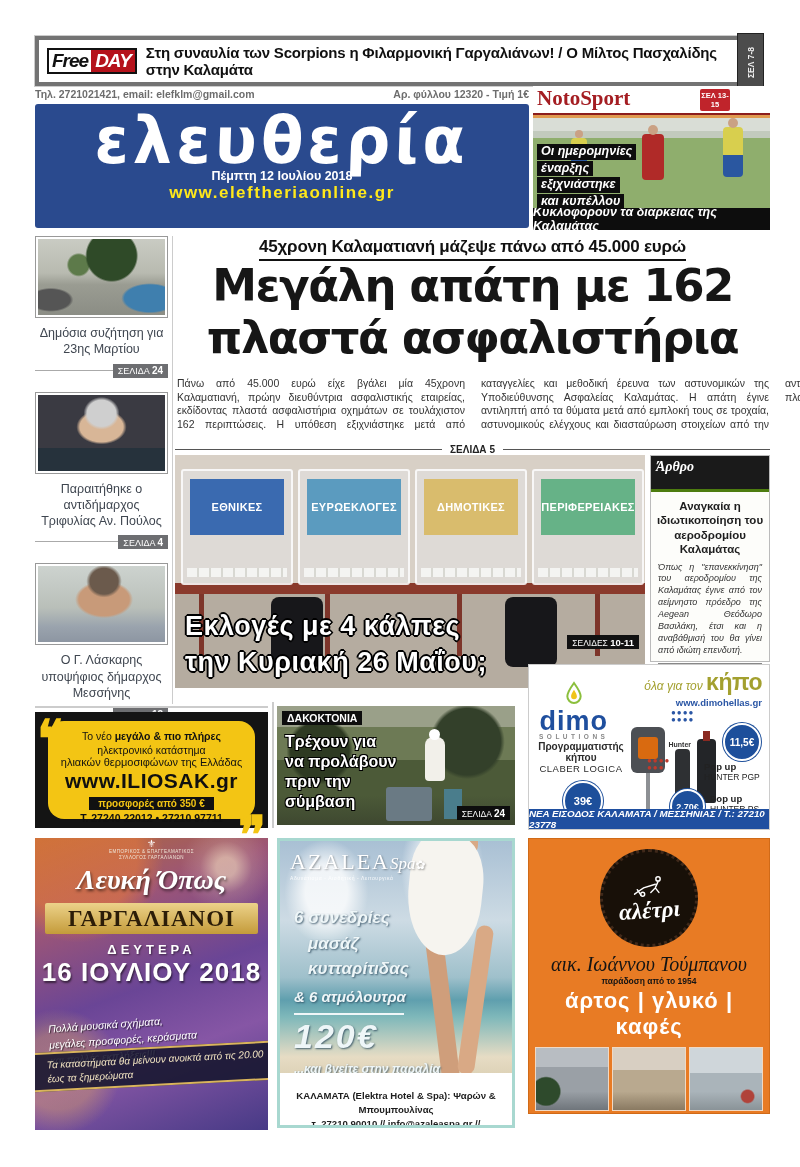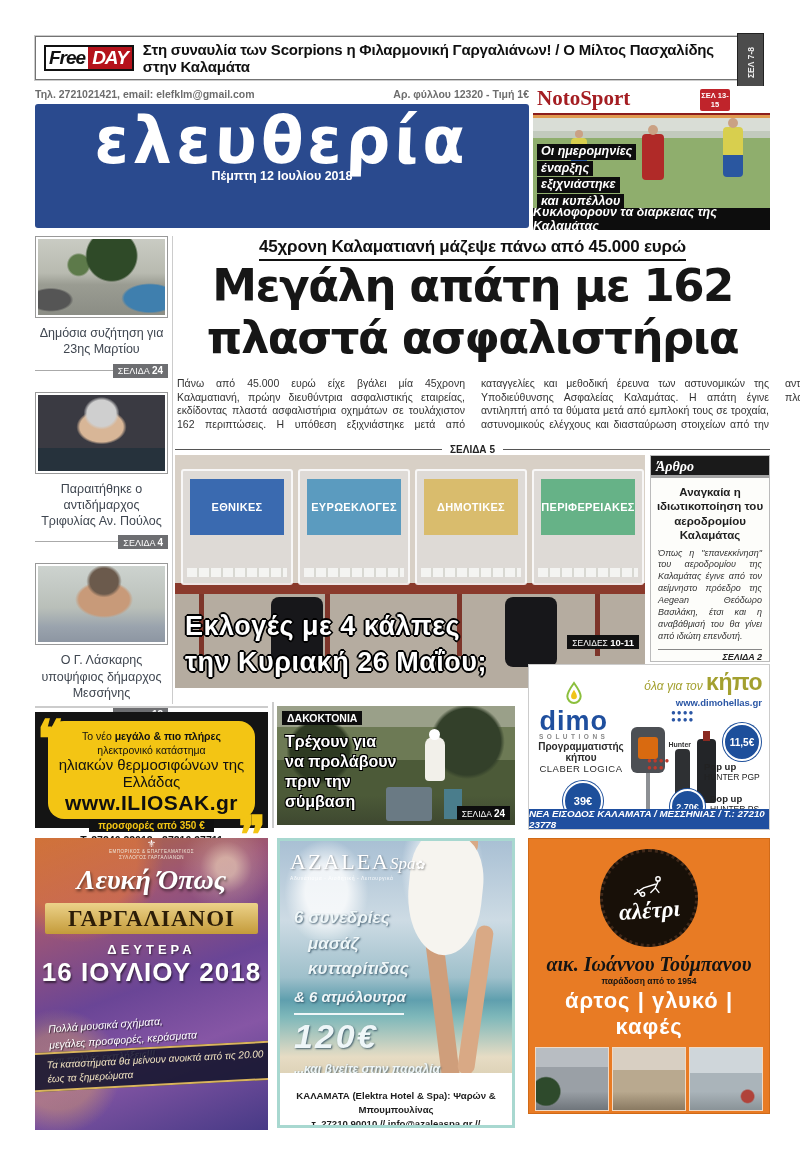--- a/index.html
+++ b/index.html
@@ -1,21 +1,21 @@
 <!DOCTYPE html>
 <html><head>
 <meta charset="utf-8">
 <style>
   html,body{margin:0;padding:0;background:#fff;}
   .page{position:relative;width:800px;height:1167px;background:#fff;overflow:hidden;
         font-family:"Liberation Sans",sans-serif;color:#222;}
   .abs{position:absolute;}
 
   
-  .top-banner{left:35px;top:36px;width:698px;height:42px;border:1px solid #737373;
+  .top-banner{left:35px;top:36px;width:698px;height:42px;border:4px solid #737373;
     box-shadow:0 0 0 1px #ccc;display:flex;align-items:center;padding:0 8px;gap:9px;background:#fff;}
   .freeday{background:#111;padding:2px;display:flex;align-items:center;}
   .freeday .free{background:#fff;color:#111;font-weight:bold;font-style:italic;font-size:19px;padding:0 3px;letter-spacing:-1px;}
   .freeday .day{background:#b5121b;color:#fff;font-weight:bold;font-style:italic;font-size:19px;padding:0 4px;letter-spacing:-1px;}
   .banner-headline{font-weight:bold;font-size:15px;color:#101010;letter-spacing:-.2px;}
   .banner-ref{left:737px;top:33px;width:25px;height:56px;background:#4c4c4c;border:1px solid #222;
     color:#eee;font-size:8.5px;font-weight:bold;display:flex;align-items:center;justify-content:center;
     writing-mode:vertical-rl;transform:rotate(180deg);}
 
   
@@ -102,39 +102,39 @@
     background:repeating-linear-gradient(90deg,#f4f4f2 0 10px,#d8d8d2 10px 12px);}
   .sign{position:absolute;left:7px;top:8px;right:7px;height:56px;display:flex;align-items:center;
     justify-content:center;color:#fff;font-weight:bold;font-size:11px;letter-spacing:.3px;}
   .el-headline{position:absolute;left:10px;font-weight:bold;font-size:27px;color:#fff;letter-spacing:.5px;
     text-shadow:-2px 0 #000,2px 0 #000,0 -2px #000,0 2px #000,-1px -1px #000,1px 1px #000,1px -1px #000,-1px 1px #000;}
   .el-badge{position:absolute;right:6px;top:180px;background:#111;color:#fff;font-size:8.5px;padding:1.5px 5px;}
   .el-badge b{font-size:9.5px;}
 
   
   .arthro{left:650px;top:455px;width:120px;height:207px;border:1px solid #bbb;background:#fdfdfa;box-sizing:border-box;}
-  .ar-head{background:#1a1a1a;border-bottom:3px solid #a3a3a3;padding:1px 5px 0;}
+  .ar-head{background:#1a1a1a;border-bottom:3px solid #4d7c0f;padding:1px 5px 14px;}
   .ar-head span{font-family:"Liberation Serif",serif;font-style:italic;font-weight:bold;font-size:14px;color:#fff;}
   .ar-title{margin:7px 5px 5px;text-align:center;font-weight:bold;font-size:11.5px;line-height:1.25;color:#1d1d1d;}
   .ar-body{margin:0 7px;font-size:9px;font-style:italic;line-height:1.32;text-align:justify;color:#333;}
   .ar-foot{margin:6px 7px 0;border-top:1px solid #888;text-align:right;
     font-size:9px;font-weight:bold;font-style:italic;padding-top:2px;color:#222;}
 
   
   .rule-h{background:#ccc;height:2px;}
   .iliosak{left:35px;top:712px;width:233px;height:116px;background:#141414;}
   .il-inner{position:absolute;left:13px;right:13px;top:9px;bottom:9px;background:#f3c514;border-radius:16px;
     text-align:center;padding-top:5px;box-sizing:border-box;}
   .il-q{position:absolute;font-family:"Liberation Serif",serif;font-weight:bold;color:#f3c514;font-size:52px;line-height:0;}
   .il-q1{left:2px;top:28px;}
   .il-q2{right:2px;bottom:-8px;}
   .il-l1{font-size:10.5px;color:#111;}
   .il-l1 b,.il-l2,.il-l3{font-size:10.5px;color:#111;}
   .il-l2{display:block;}
-  .il-l3{display:block;font-size:15px;}
+  .il-l3{display:block;font-size:11px;}
   .il-url{font-size:21px;font-weight:bold;color:#101010;letter-spacing:.5px;margin-top:1px;}
   .il-offer{display:inline-block;background:#111;color:#f3c514;font-weight:bold;font-size:10px;padding:1px 9px;margin-top:1px;}
   .il-phones{font-size:10.5px;font-weight:bold;color:#111;margin-top:1px;}
 
   
   .dako{left:277px;top:706px;width:238px;height:119px;overflow:hidden;
     background:
      radial-gradient(circle at 18% 38%,#2e3a22 0 14%,rgba(0,0,0,0) 16%),
      radial-gradient(circle at 80% 30%,#33402a 0 16%,rgba(0,0,0,0) 18%),
      linear-gradient(180deg,#9aa089 0 18%,#6d7a55 18% 45%,#4c5a38 45% 75%,#3e4830 100%);}
@@ -233,21 +233,21 @@
   .az-footer{position:absolute;left:0;right:0;bottom:0;height:36px;background:#fff;text-align:center;
     font-size:9.6px;font-weight:bold;color:#1d1d1d;padding-top:16px;line-height:1.45;}
 
   
   .anetri{left:528px;top:838px;width:242px;height:276px;background:#e87b24;overflow:hidden;text-align:center;
     border:1px solid #d06a18;box-sizing:border-box;}
   .an-badge{margin:10px auto 0;width:92px;height:92px;background:#181008;border-radius:50%;
     border:3px dotted #40291a;display:flex;flex-direction:column;align-items:center;justify-content:center;}
   .an-badge-text{font-family:"Liberation Serif",serif;font-style:italic;font-weight:bold;font-size:23px;
     color:#fff;transform:rotate(-4deg);line-height:1;}
-  .an-owner{font-family:"Liberation Serif",serif;font-style:italic;font-weight:bold;font-size:20px;color:#141414;margin-top:6px;}
+  .an-owner{font-family:"Liberation Serif",serif;font-style:italic;font-weight:normal;font-size:20px;color:#141414;margin-top:6px;}
   .an-since{font-size:8.5px;font-weight:bold;color:#141414;}
   .an-products{font-size:22px;font-weight:bold;color:#fff;letter-spacing:1px;margin-top:2px;}
   .an-photos{display:flex;gap:3px;justify-content:center;margin-top:7px;padding:0 6px;}
   .an-ph{width:74px;height:62px;border:1px solid #f0d9c4;}
   .an-ph1{background:radial-gradient(circle at 14% 70%,#2e4a2c 0 18%,rgba(0,0,0,0) 20%),
     linear-gradient(180deg,#b8bdc2 0 30%,#9aa0a6 30% 70%,#6f757b 100%);}
   .an-ph2{background:linear-gradient(180deg,#d8cfc2 0 35%,#b9a98f 35% 70%,#8a7a62 100%);}
   .an-ph3{background:radial-gradient(circle at 80% 78%,#b0433a 0 8%,rgba(0,0,0,0) 10%),
     linear-gradient(180deg,#cfd6da 0 40%,#aab4ba 40% 70%,#8a9398 100%);}
 </style>
@@ -266,20 +266,21 @@
   <div class="abs banner-ref">ΣΕΛ 7-8</div>
 
   <div class="abs info-row">
     <span>Τηλ. 2721021421, email: elefklm@gmail.com</span>
     <span>Αρ. φύλλου 12320  -  Τιμή 1€</span>
   </div>
 
   <div class="abs masthead">
     <div class="masthead-logo">ελευθερία</div>
     <div class="masthead-date">Πέμπτη 12 Ιουλίου 2018</div>
+    <div class="masthead-site">www.eleftheriaonline.gr</div>
   </div>
 
   <div class="abs notosport">
     <div class="ns-head">
       <span class="ns-logo">NotoSport</span>
       <span class="ns-badge">ΣΕΛ 13-15</span>
     </div>
     <div class="ns-rule1"></div>
     <div class="ns-rule2"></div>
     <div class="ns-photo">

